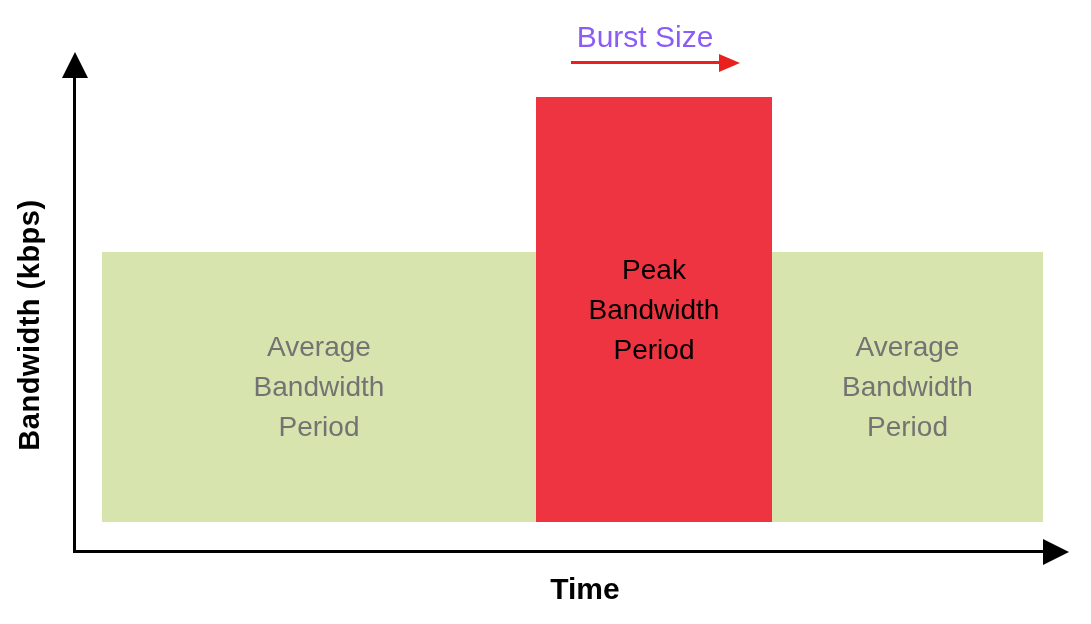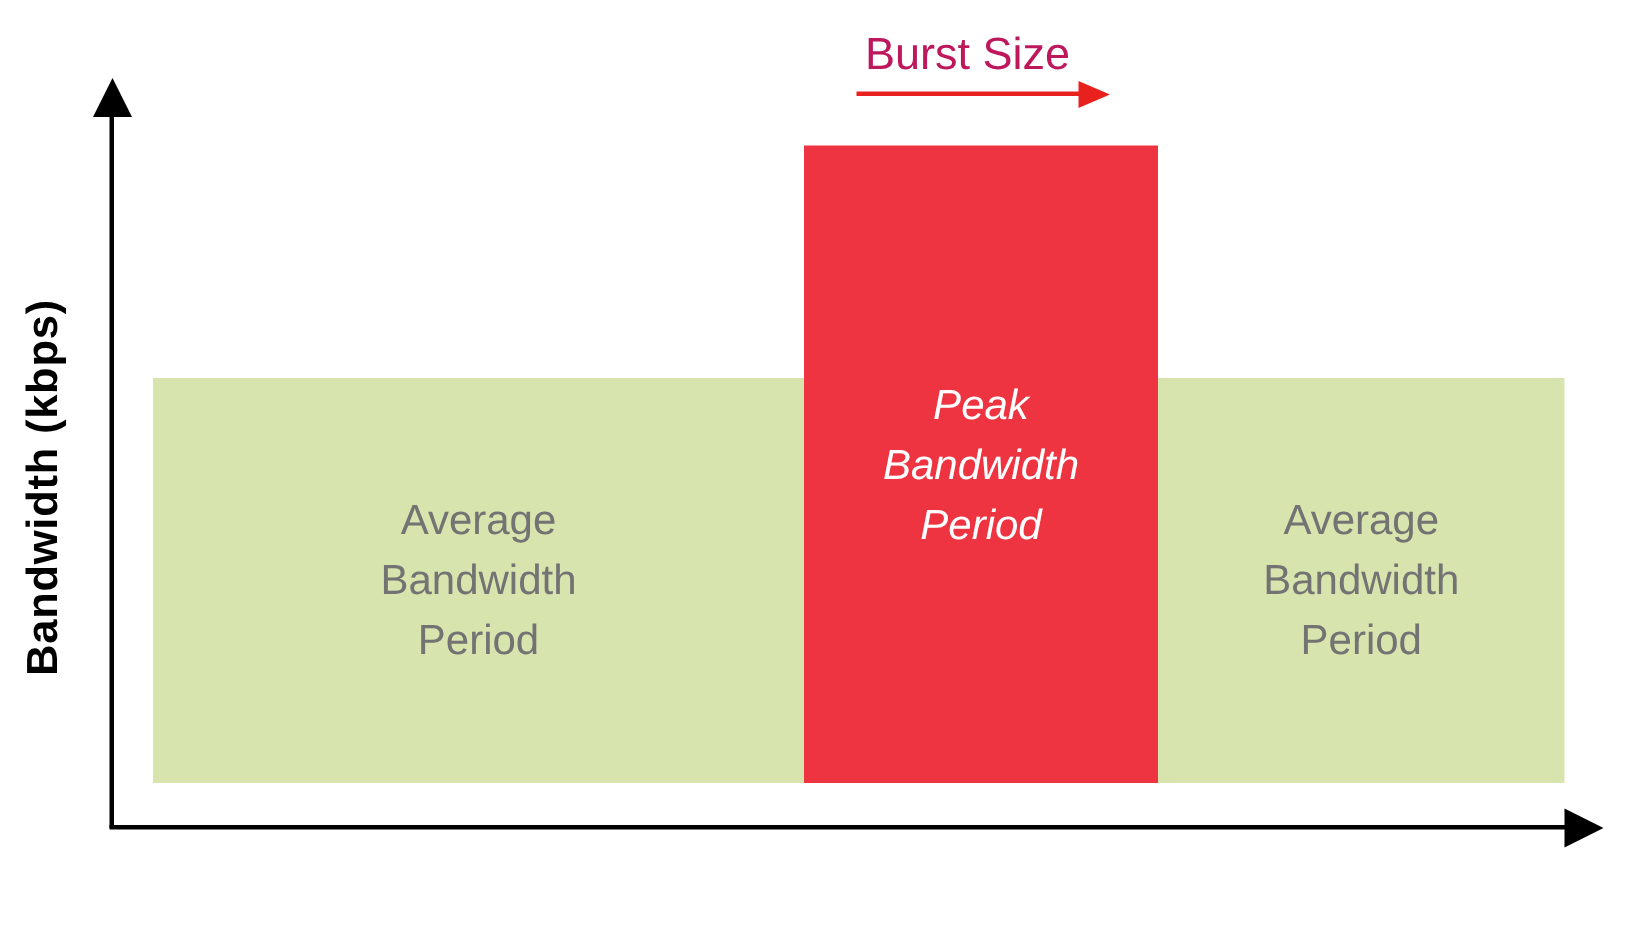--- a/index.html
+++ b/index.html
@@ -59,27 +59,27 @@
     position: absolute;
     display: flex; align-items: center; justify-content: center;
   }
   .region-average-left  { left: 102px;  top: 252px; width: 434px; height: 270px; background: #D7E4AE; }
   .region-peak          { left: 536px;  top: 97px;  width: 236px; height: 425px; background: #EE3440; z-index: 2; }
   .region-average-right { left: 772px;  top: 252px; width: 271px; height: 270px; background: #D7E4AE; }
   .region-label {
     width: 195px; text-align: center;
     font-size: 28px; line-height: 40px; color: #737373;
   }
-  .region-peak .region-label { color: #ffffff; font-style: italic; }
+  .region-peak .region-label { color: #000000; }
 
   
   .burst-size-label {
     position: absolute; left: 520px; top: 20px;
     width: 250px; text-align: center;
-    font-size: 30px; color: #be185d;
+    font-size: 30px; color: #8b5cf6;
     white-space: nowrap;
   }
   .burst-arrow-line {
     position: absolute; left: 571px; top: 61px;
     width: 149px; height: 3px; background: #E8211E;
   }
   .burst-arrowhead {
     position: absolute; left: 719px; top: 54px;
     width: 0; height: 0;
     border-top: 9px solid transparent;
@@ -107,14 +107,15 @@
   <div class="burst-size-label">Burst Size</div>
   <div class="burst-arrow-line"></div>
   <div class="burst-arrowhead"></div>
 
   <div class="y-axis-line"></div>
   <div class="y-axis-arrowhead"></div>
   <div class="x-axis-line"></div>
   <div class="x-axis-arrowhead"></div>
 
   <div class="y-axis-label">Bandwidth (kbps)</div>
+  <div class="x-axis-label">Time</div>
 
 </div>
 
 </body></html>

